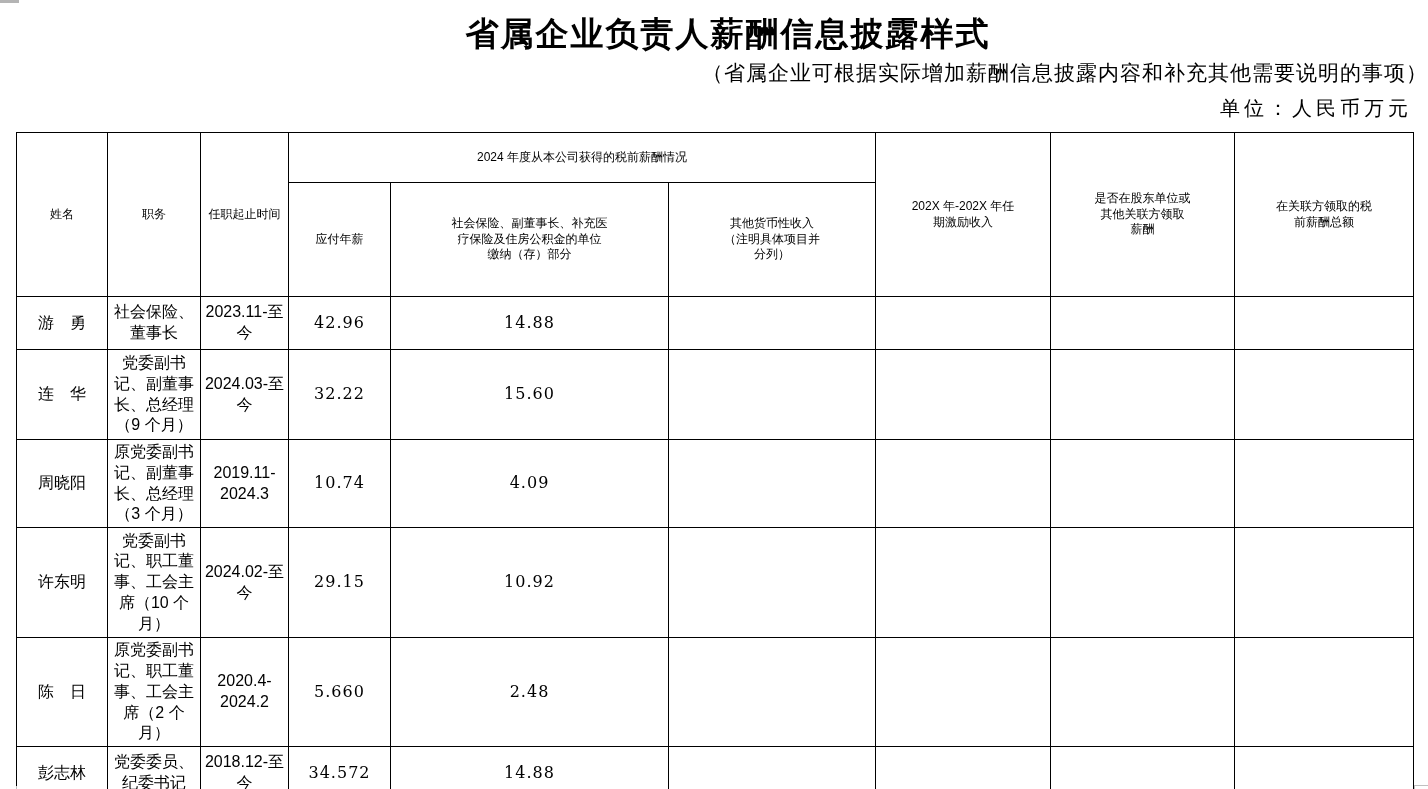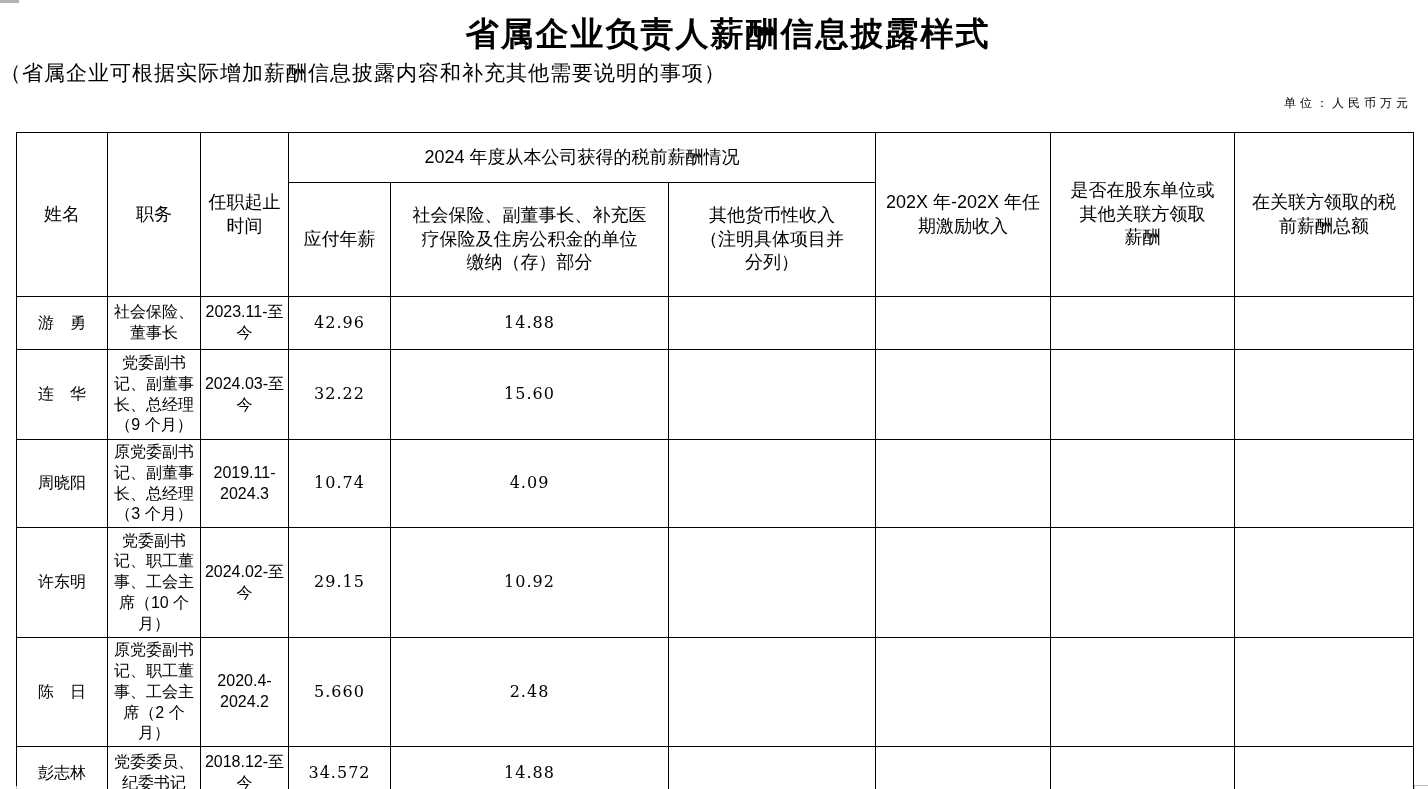--- a/index.html
+++ b/index.html
@@ -19,47 +19,47 @@
   .title {
     position: absolute; top: 12px; left: 0; width: 100%;
     text-align: center;
     font-size: 33px; font-weight: bold;
     letter-spacing: 2px;
     font-family: "Liberation Sans", sans-serif;
     padding-left: 28px;
   }
   .subtitle {
     position: absolute; top: 59px; left: 0; width: 100%;
-    text-align: left;
+    text-align: right;
     font-size: 21px;
     letter-spacing: 1px;
     font-family: "Liberation Serif", serif;
   }
   .unit {
     position: absolute; top: 95px; right: 16px;
-    font-size: 12px;
+    font-size: 20px;
     letter-spacing: 4px;
     font-family: "Liberation Serif", serif;
   }
   table.salary-table {
     position: absolute; top: 132px; left: 16px;
     width: 1397px;
     border-collapse: collapse;
     table-layout: fixed;
   }
   .salary-table th, .salary-table td {
     border: 1px solid #000000;
     text-align: center;
     vertical-align: middle;
     font-weight: normal;
     padding: 2px 3px;
     overflow: hidden;
   }
   .salary-table thead th {
-    font-size: 18px;
+    font-size: 12px;
     line-height: 1.32;
   }
   .salary-table thead tr.hrow1 { height: 50px; }
   .salary-table thead tr.hrow2 { height: 114px; }
   .salary-table tbody td {
     font-size: 16px;
     line-height: 1.3;
   }
   .salary-table tbody tr:nth-child(1) { height: 53px; }
   .salary-table tbody tr:nth-child(2) { height: 90px; }

